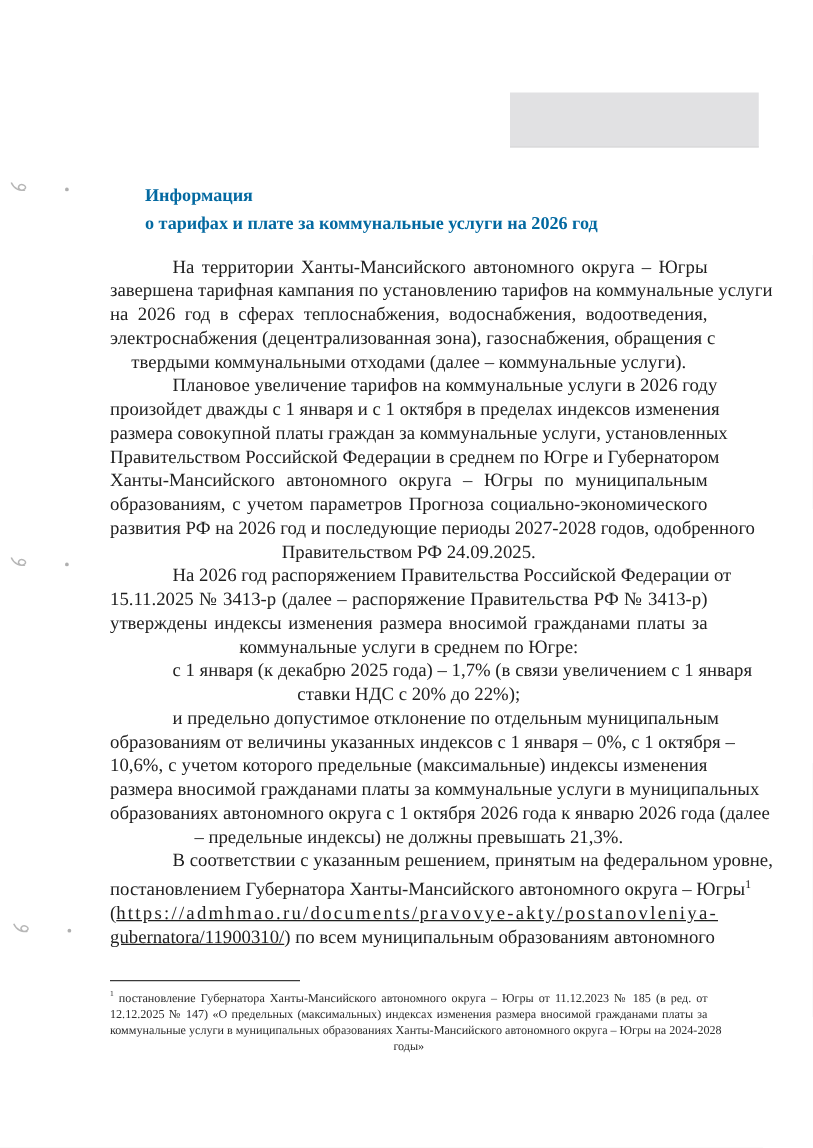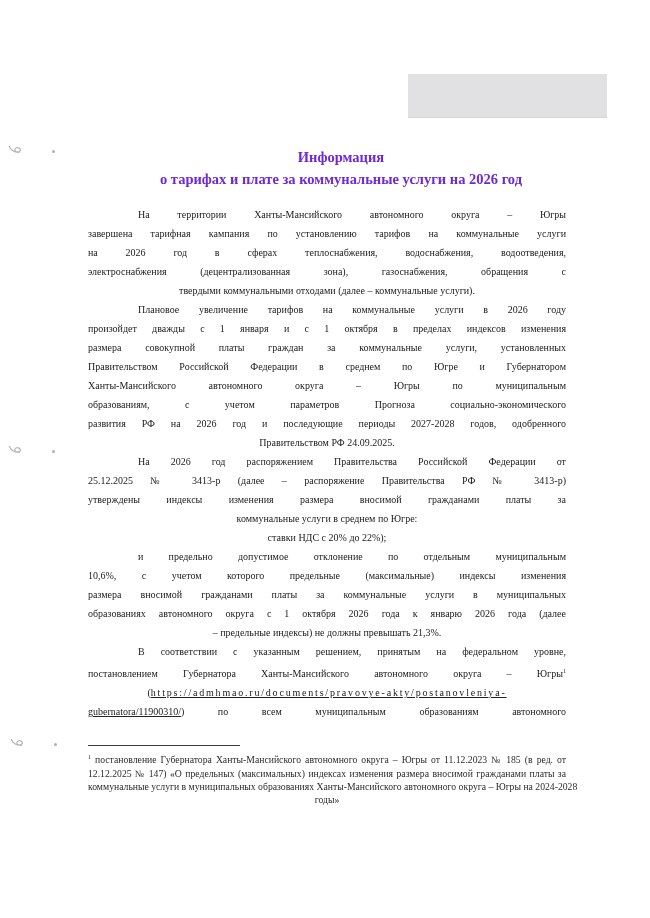--- a/index.html
+++ b/index.html
@@ -13,24 +13,24 @@
     background:#ffffff; overflow:hidden; color:#212121;
   }
   .redaction {
     position:absolute; left:408px; top:74px; width:199px; height:43px;
     background:#e1e1e3; border-bottom:1px solid #d7d7d9;
   }
   .artifact { position:absolute; opacity:.65; }
   .dot { position:absolute; width:3px; height:3px; border-radius:50%; background:#8d8d8d; opacity:.7; }
   .doc { position:absolute; left:88px; top:146px; width:478px; }
   .title-block {
-    text-align:center; font-weight:bold; font-size:14.5px; line-height:22px;
-    padding-left:28px; color:#6d28d9;
+    text-align:left; font-weight:bold; font-size:14.5px; line-height:22px;
+    padding-left:28px; color:#0369a1;
   }
-  .body-block { margin-top:15px; font-size:10px; line-height:19px; }
+  .body-block { margin-top:15px; font-size:15px; line-height:19px; }
   .line { white-space:nowrap; text-align:center; }
   .line.j { text-align:justify; text-align-last:justify; }
   .line.ind { text-indent:50px; }
   .sup { vertical-align:super; font-size:.62em; letter-spacing:0; }
   .link { text-decoration:underline; letter-spacing:1.8px;margin-top:40px; }
   .link2 { text-decoration:underline; }
   .footnote-sep {
     margin-top:24px; width:152px; height:0;
     border-top:1.2px solid #3a3a3a;
   }
@@ -75,29 +75,31 @@
           <div class="line j"><span>произойдет дважды с 1 января и с 1 октября в пределах индексов изменения</span></div>
           <div class="line j"><span>размера совокупной платы граждан за коммунальные услуги, установленных</span></div>
           <div class="line j"><span>Правительством Российской Федерации в среднем по Югре и Губернатором</span></div>
           <div class="line j"><span>Ханты-Мансийского автономного округа – Югры по муниципальным</span></div>
           <div class="line j"><span>образованиям, с учетом параметров Прогноза социально-экономического</span></div>
           <div class="line j"><span>развития РФ на 2026 год и последующие периоды 2027-2028 годов, одобренного</span></div>
           <div class="line"><span>Правительством РФ 24.09.2025.</span></div>
         </div>
         <div>
           <div class="line j ind"><span>На 2026 год распоряжением Правительства Российской Федерации от</span></div>
-          <div class="line j"><span>25.12.2025 № 3413-р (далее – распоряжение Правительства РФ № 3413-р)</span></div>
+          <div class="line j"><span>15.11.2025 № 3413-р (далее – распоряжение Правительства РФ № 3413-р)</span></div>
           <div class="line j"><span>утверждены индексы изменения размера вносимой гражданами платы за</span></div>
           <div class="line"><span>коммунальные услуги в среднем по Югре:</span></div>
         </div>
         <div>
+          <div class="line j ind"><span>с 1 января (к декабрю 2025 года) – 1,7% (в связи увеличением с 1 января</span></div>
           <div class="line"><span>ставки НДС с 20% до 22%);</span></div>
         </div>
         <div>
           <div class="line j ind"><span>и предельно допустимое отклонение по отдельным муниципальным</span></div>
+          <div class="line j"><span>образованиям от величины указанных индексов с 1 января – 0%, с 1 октября –</span></div>
           <div class="line j"><span>10,6%, с учетом которого предельные (максимальные) индексы изменения</span></div>
           <div class="line j"><span>размера вносимой гражданами платы за коммунальные услуги в муниципальных</span></div>
           <div class="line j"><span>образованиях автономного округа с 1 октября 2026 года к январю 2026 года (далее</span></div>
           <div class="line"><span>– предельные индексы) не должны превышать 21,3%.</span></div>
         </div>
         <div>
           <div class="line j ind"><span>В соответствии с указанным решением, принятым на федеральном уровне,</span></div>
           <div class="line j"><span>постановлением Губернатора Ханты-Мансийского автономного округа – Югры</span><span class="sup">1</span></div>
           <div class="line"><span>(</span><span class="link">https://admhmao.ru/documents/pravovye-akty/postanovleniya-</span></div>
           <div class="line j"><span class="link2">gubernatora/11900310/</span><span>) по всем муниципальным образованиям автономного</span></div>

